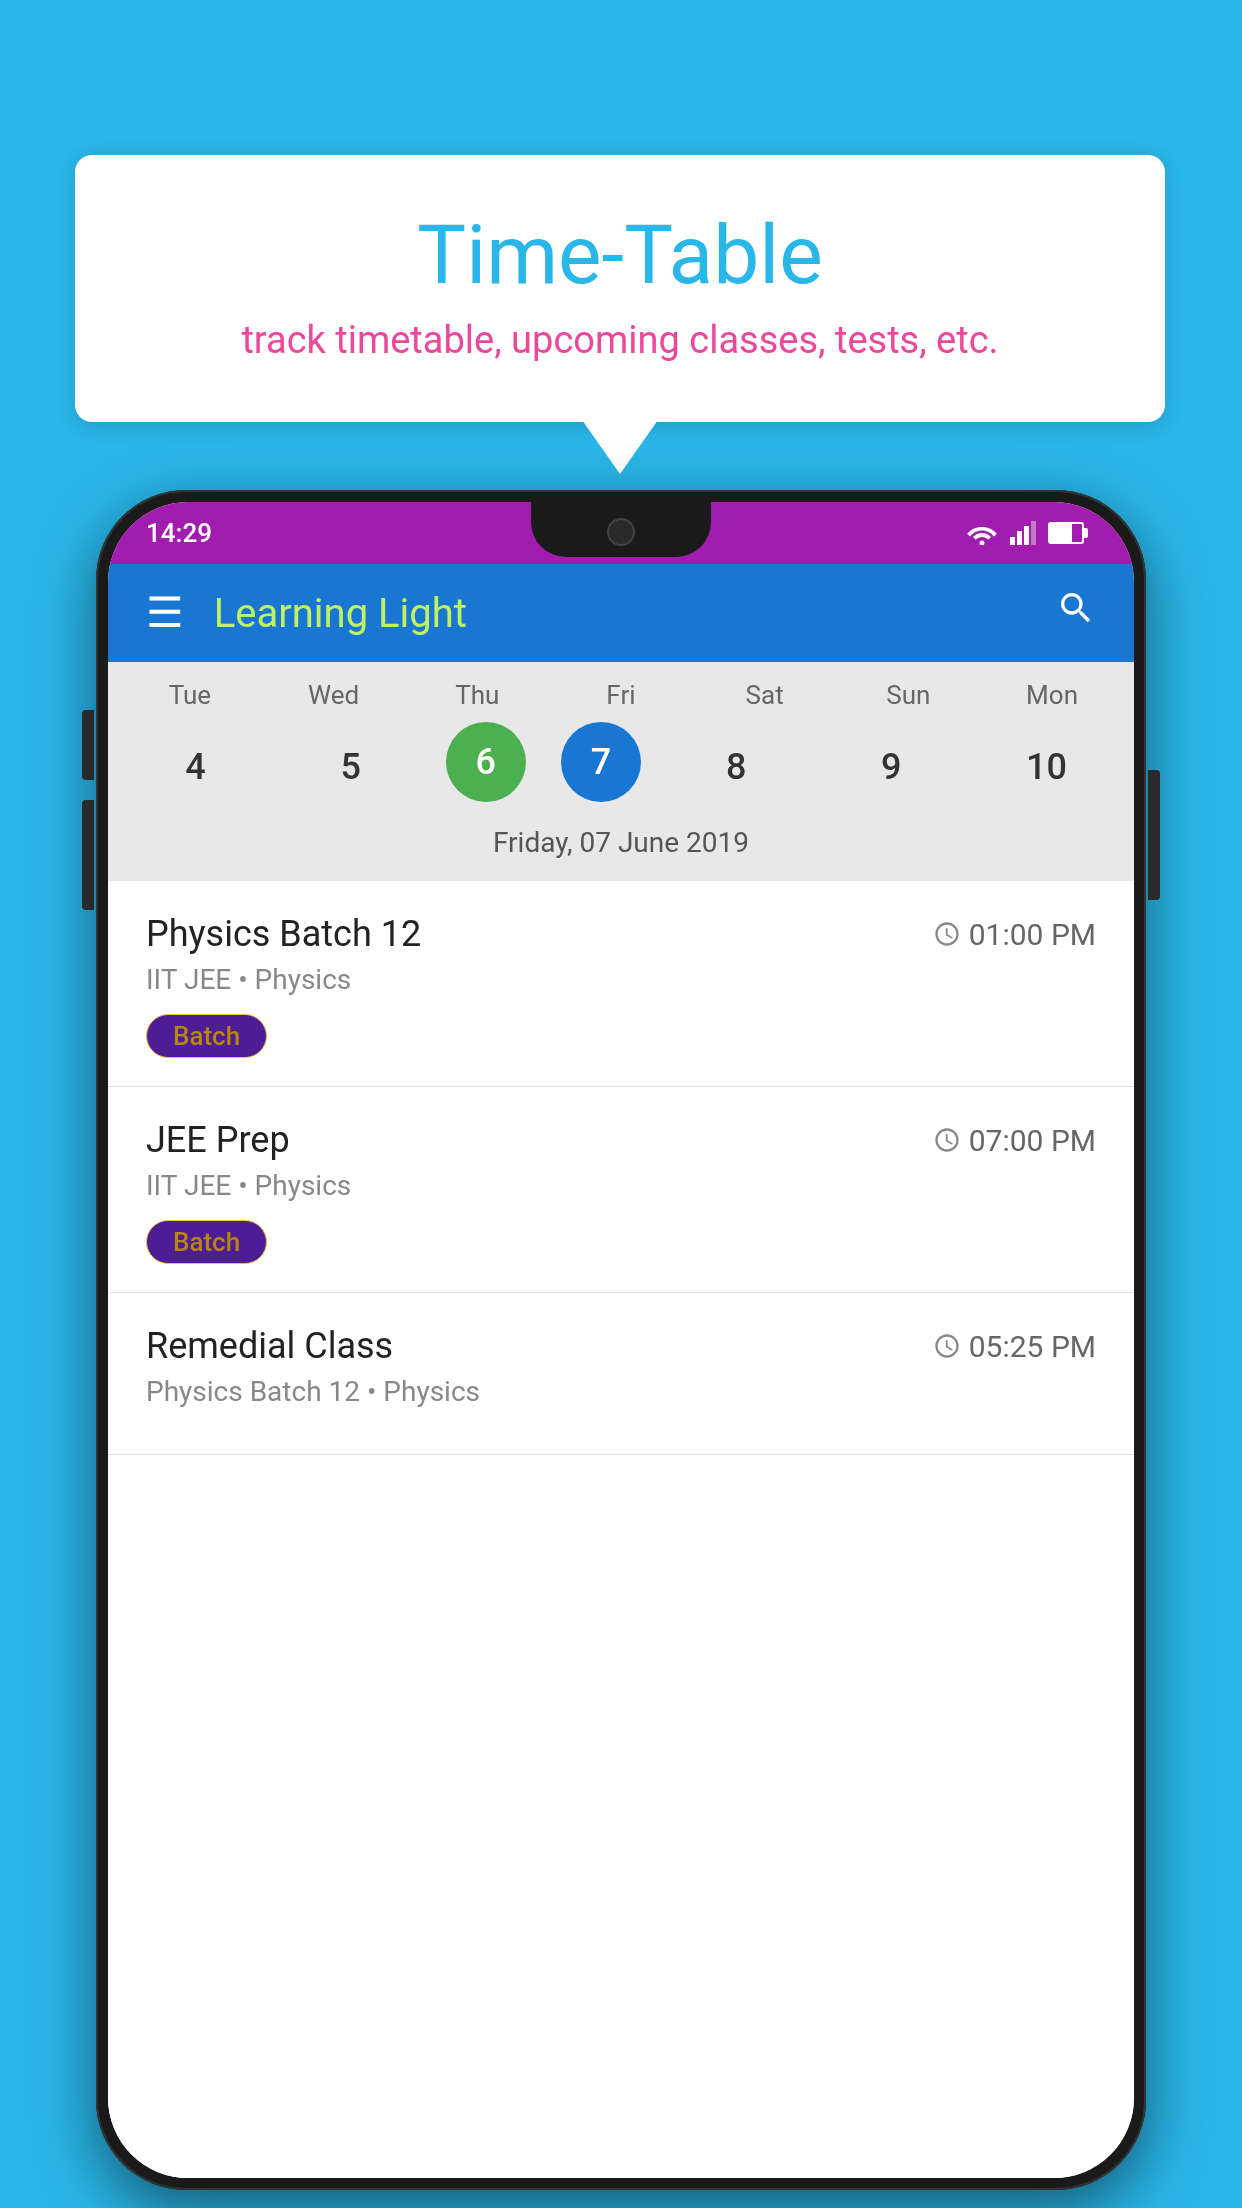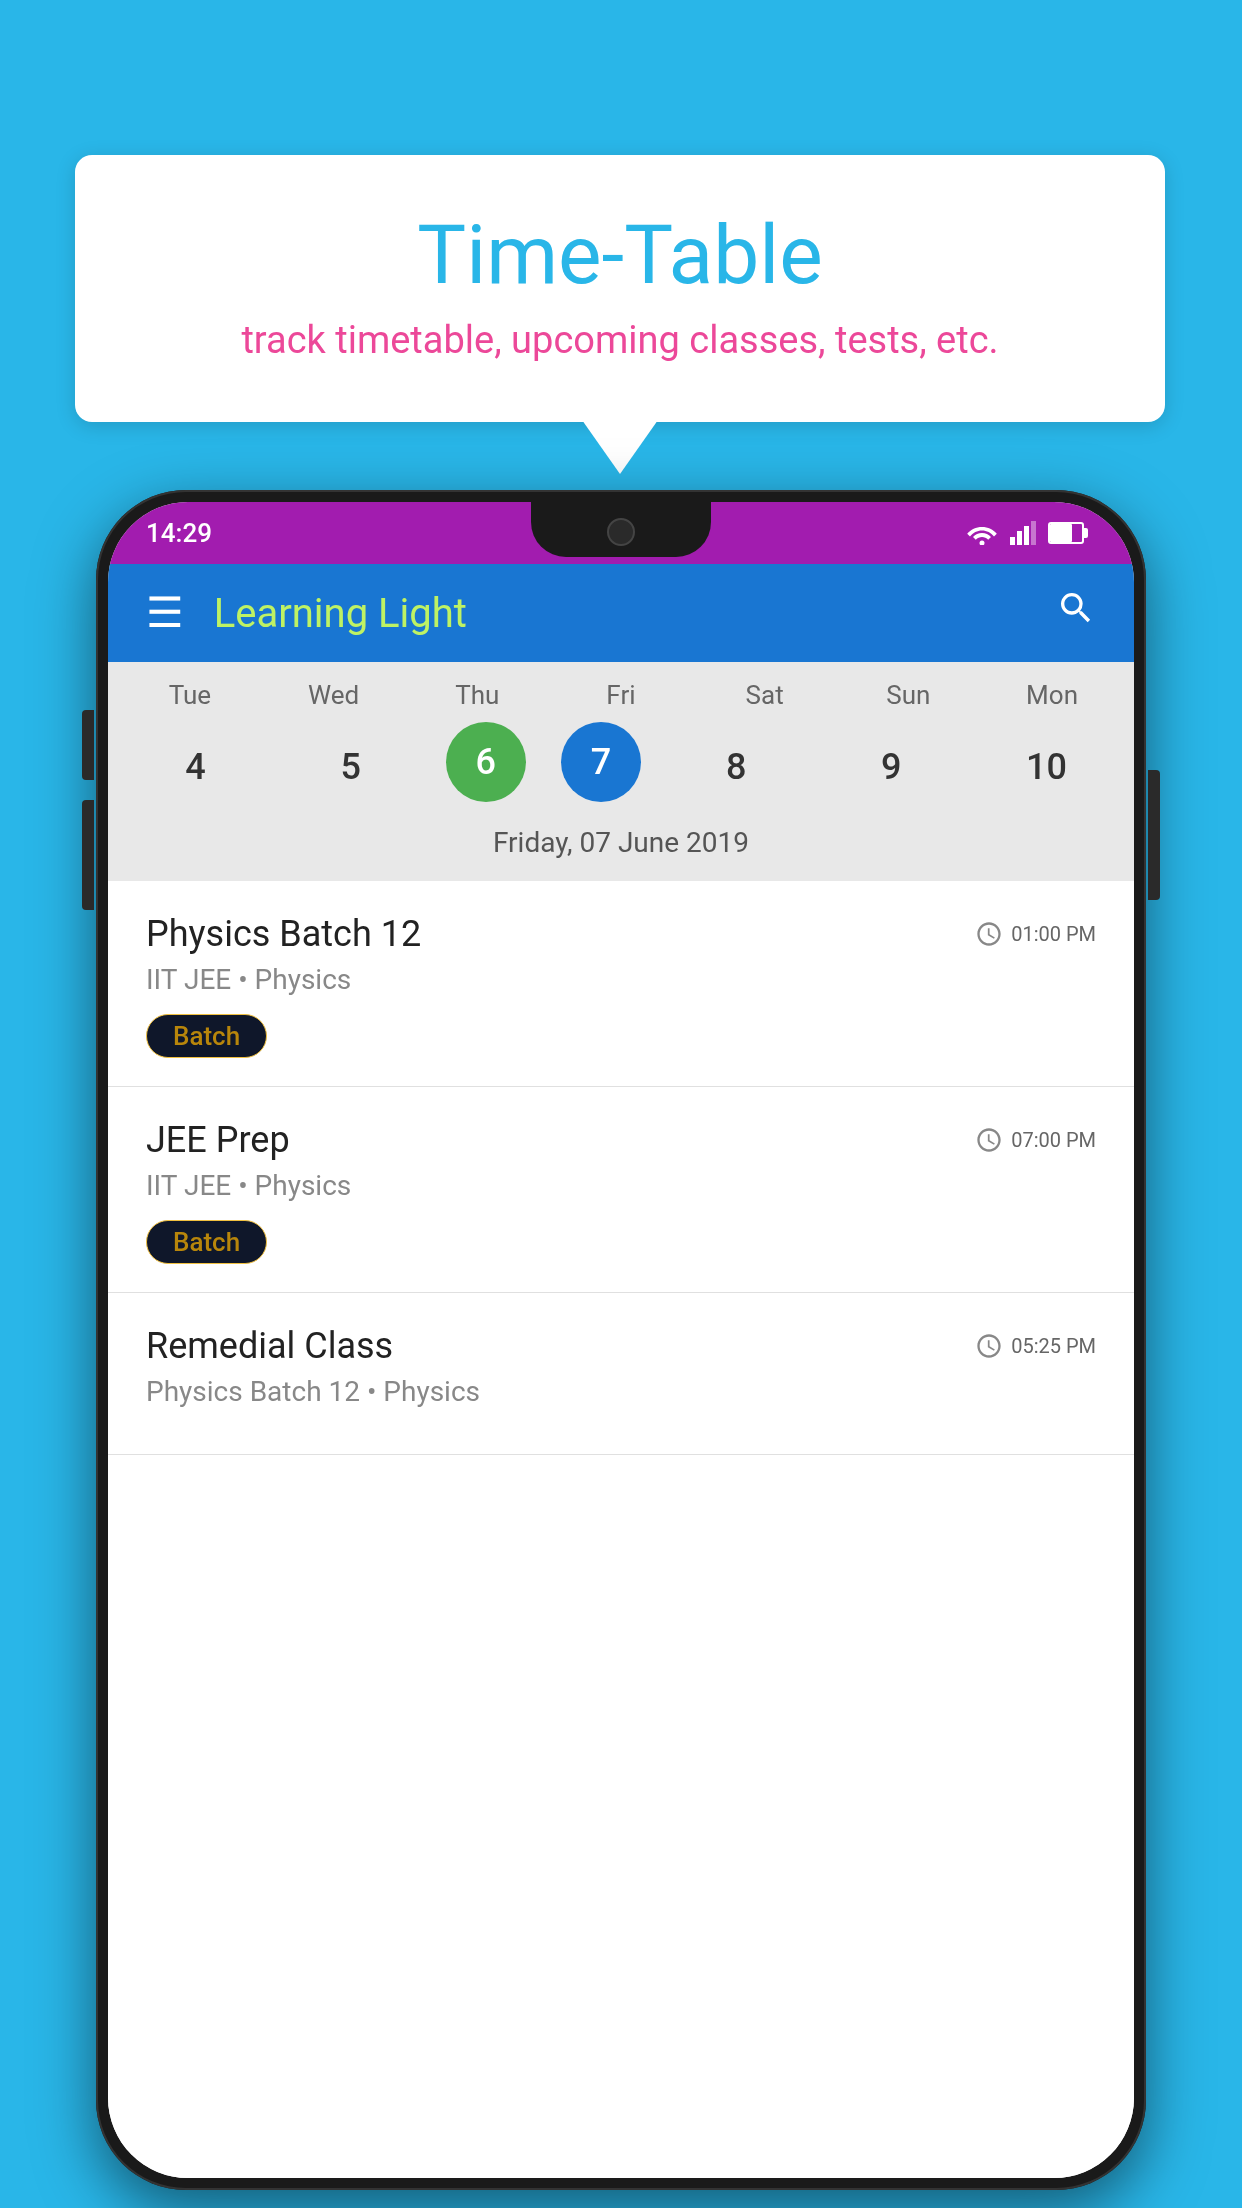--- a/index.html
+++ b/index.html
@@ -321,32 +321,32 @@
       font-size: 36px;
       font-weight: 400;
       color: #222;
     }
 
     .schedule-item-time {
       display: flex;
       align-items: center;
       gap: 8px;
       color: #666;
-      font-size: 20px;
+      font-size: 30px;
     }
 
     .schedule-item-subtitle {
       font-size: 28px;
       color: #888;
       margin-bottom: 18px;
     }
 
     .batch-badge {
       display: inline-block;
-      background: #0f172a;
+      background: #4c1d95;
       color: #B8860B;
       border: 1.5px solid #F0C040;
       border-radius: 30px;
       padding: 6px 26px;
       font-size: 26px;
       font-weight: 500;
     }
   </style>
 </head>
 <body>

